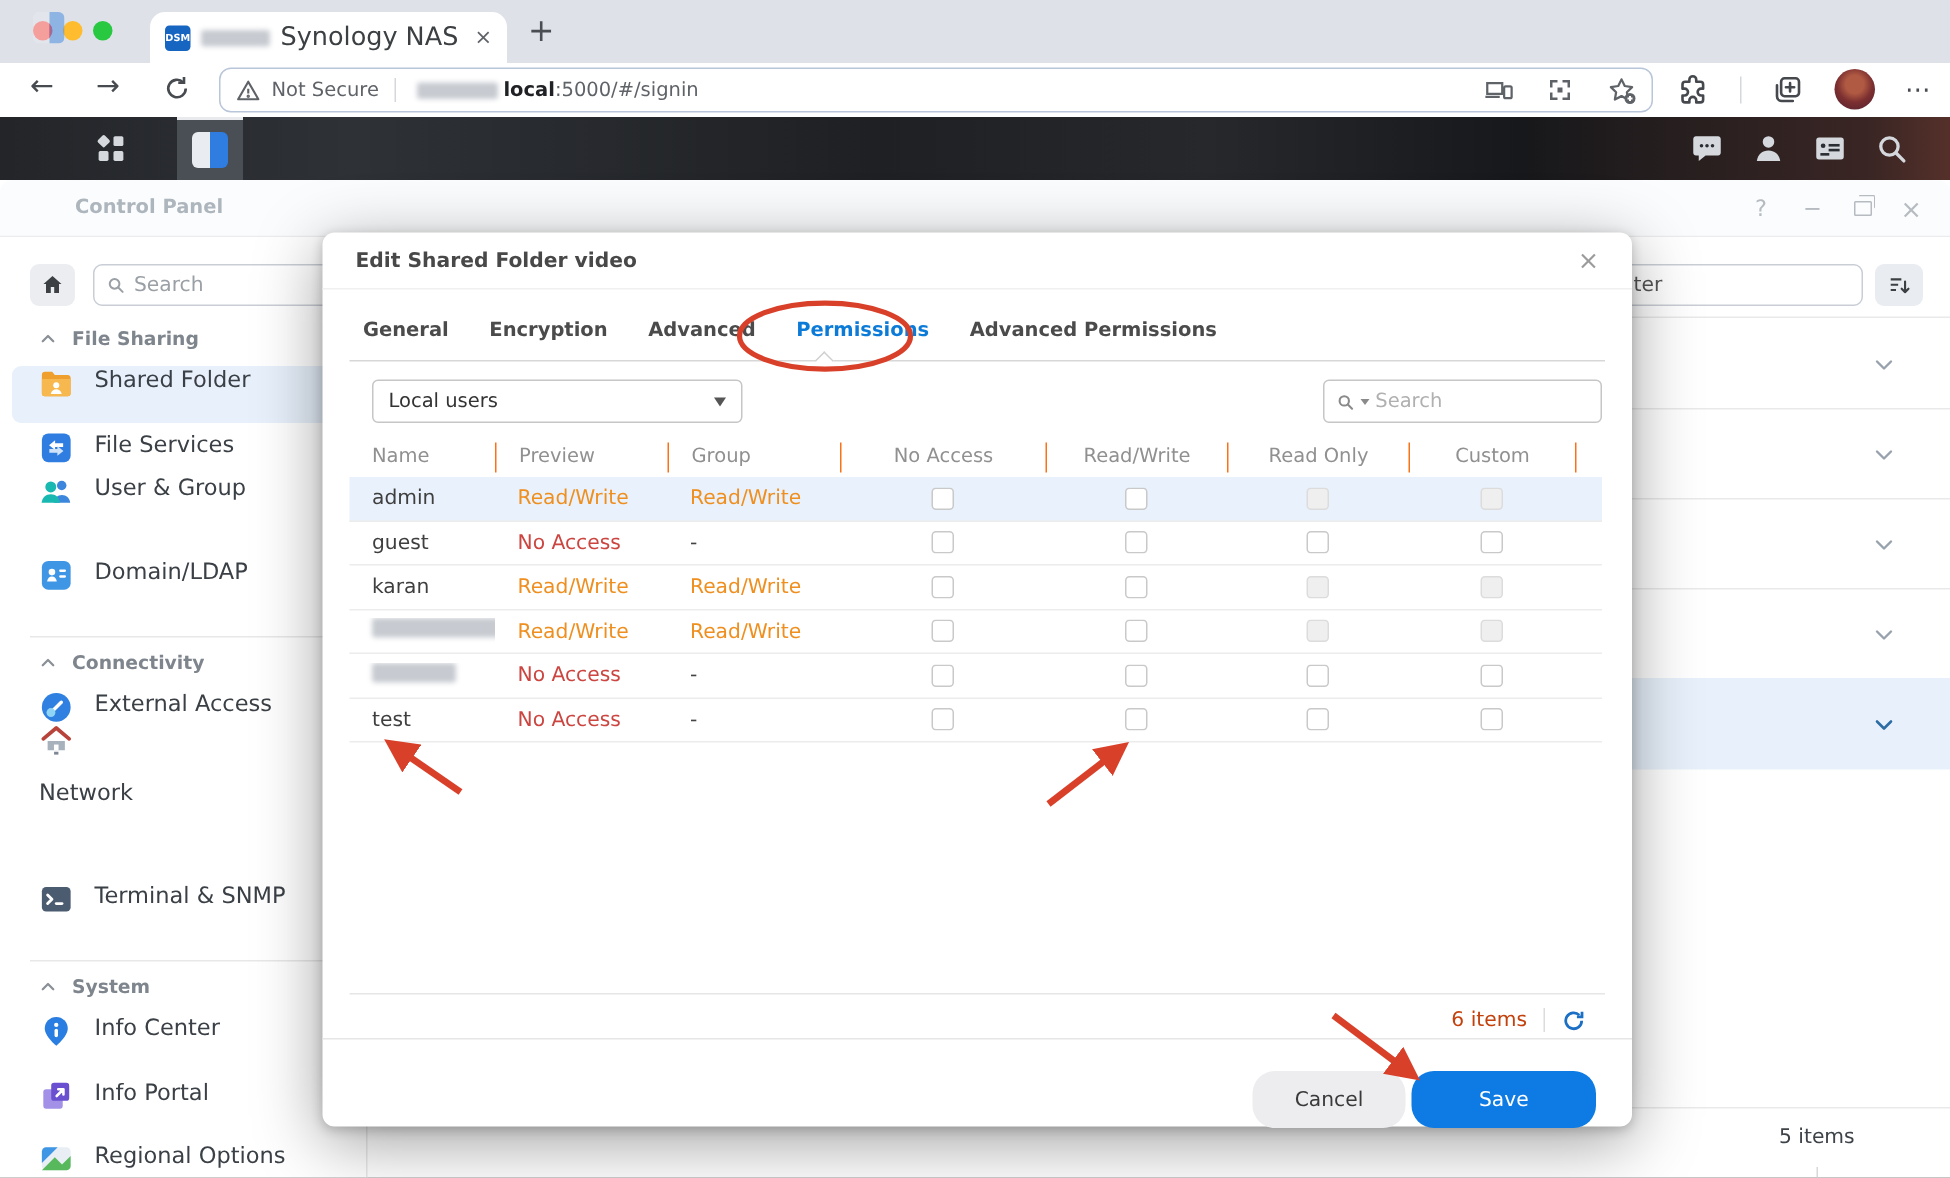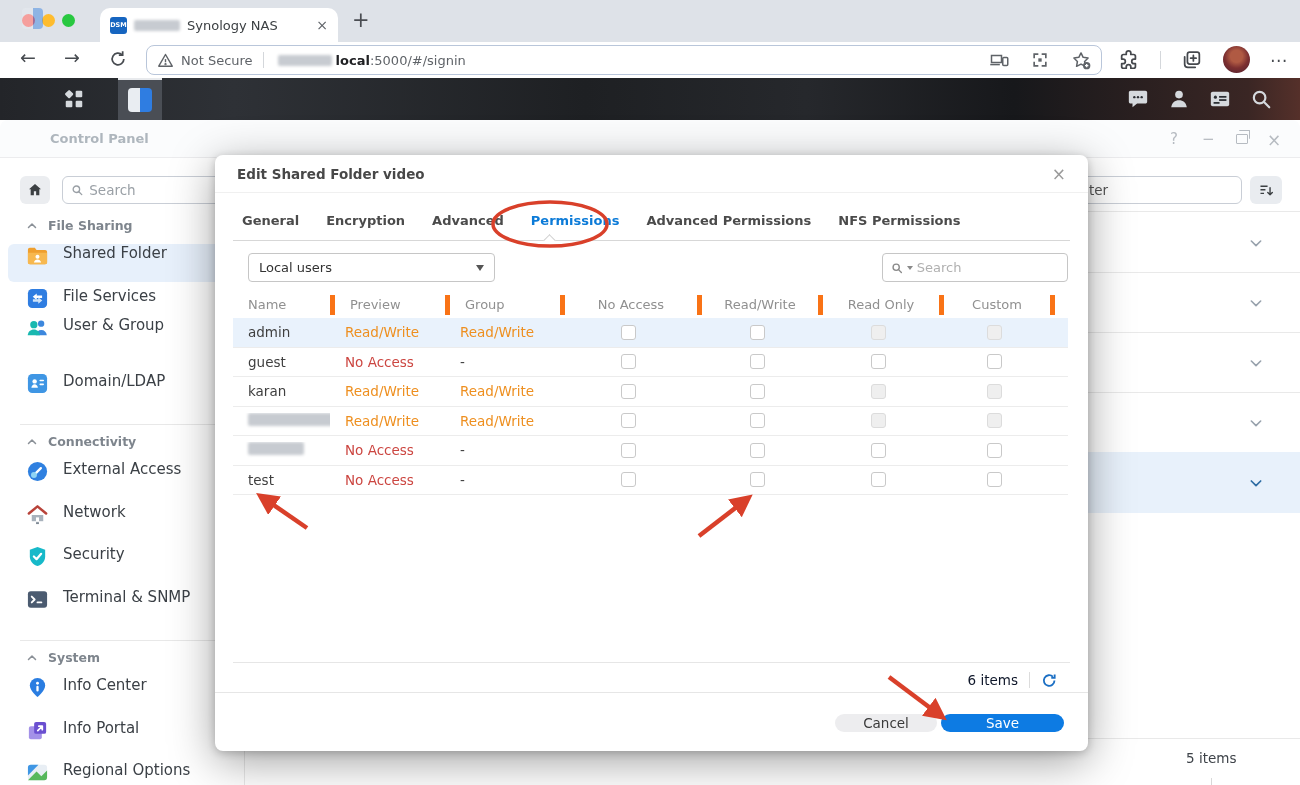--- a/index.html
+++ b/index.html
@@ -12,21 +12,21 @@
   .tabstrip { position:absolute; left:0; top:0; width:1300px; height:42px; background:#dee2e8; }
   .tl { position:absolute; top:14px; width:13px; height:13px; border-radius:50%; }
   .tl.red { left:22px; background:#ff5f57; } .tl.yellow { left:42px; background:#febc2e; } .tl.green { left:62px; background:#28c840; }
   .tab { position:absolute; left:100px; top:8px; width:238px; height:34px; background:#fff;
          border-radius:10px 10px 0 0; display:flex; align-items:center; padding:0 10px; gap:7px; }
   .favicon { width:17px; height:17px; background:#1665c0; border-radius:3px; color:#fff; font-size:6.5px;
              font-weight:bold; display:flex; align-items:center; justify-content:center; flex:none; }
   .redact { background:#c7cbd1; border-radius:2px; filter:blur(1.6px); display:inline-block; }
   .r-tab { width:46px; height:11px; } .r-url { width:54px; height:11px; margin:0 4px; }
   .r-row-a { width:88px; height:13px; } .r-row-b { width:56px; height:13px; }
-  .tab-title { font-size:13px; color:#3c4043; white-space:nowrap; }
+  .tab-title { font-size:17px; color:#3c4043; white-space:nowrap; }
   .tab-close { margin-left:auto; color:#5f6368; font-size:14px; cursor:default; }
   .newtab { position:absolute; left:352px; top:8px; font-size:21px; color:#4a4d52; }
   .toolbar { position:absolute; left:0; top:42px; width:1300px; height:36px; background:#fff; }
   .navbtn { position:absolute; top:4px; font-size:19px; color:#474b50; }
   .urlbar { position:absolute; left:146px; top:45px; width:956px; height:29px; background:#fff;
             border:1.5px solid #b9c6da; border-radius:8px; display:flex; align-items:center; padding:14px 10px; }
   .urltext { font-size:13px; color:#5f6368; display:flex; align-items:center; }
   .urldiv { width:1px; height:16px; background:#d4d7db; margin:0 10px; }
   .url-bold { color:#202124; font-weight:bold; }
   .url-grey { color:#5f6368; }
@@ -100,38 +100,38 @@
         display:flex; align-items:center; padding:0 10px; font-size:13px; color:#333; background:#fff; }
   .dd-caret { margin-left:auto; width:0; height:0; border-left:4.5px solid transparent; border-right:4.5px solid transparent; border-top:6px solid #555; }
   .dlg-search { position:absolute; left:667px; top:98px; width:186px; height:29px; border:1px solid #c6c6c6; border-radius:4px;
                 display:flex; align-items:center; padding:0 8px; gap:4px; background:#fff; }
   .dlg-search input { border:none; outline:none; width:100%; font-size:13px; font-family:inherit; color:#333; }
   .dlg-search input::placeholder { color:#b0b0b0; }
   .mini-caret { width:0; height:0; border-left:3.5px solid transparent; border-right:3.5px solid transparent; border-top:4.5px solid #8a8a8a; }
 
   .tgrid { display:grid; grid-template-columns:97px 115px 115px 137px 121px 121px 111px 18px; align-items:center; }
   .t-head { position:absolute; left:18px; top:136px; width:835px; height:27px; }
-  .t-head .hc { font-size:13px; color:#909090; padding-left:15px; height:20px; line-height:20px; border-left:5px solid #f97316; }
+  .t-head .hc { font-size:13px; color:#909090; padding-left:15px; height:20px; line-height:20px; border-left:1px solid #f97316; }
   .t-head .hc:first-child { border-left:none; }
   .t-head .hc.ctr { text-align:center; padding-left:0; }
   .t-rows { position:absolute; left:18px; top:163px; width:835px; }
   .t-row { height:29.5px; border-bottom:1px solid #ececec; }
   .t-row.sel { background:#e9f2fc; }
   .c { font-size:13.5px; color:#3f3f3f; padding-left:15px; overflow:hidden; white-space:nowrap; }
   .c.ctr { display:flex; justify-content:center; padding-left:0; }
   .p-rw { color:#ee8f1f; } .p-na { color:#cc4641; } .p-dash { color:#444; }
   .cb { width:15px; height:15px; border:1px solid #c9c9c9; border-radius:3px; background:#fff; }
   .cb.dis { background:#efefef; border-color:#dcdcdc; }
 
   .foot-line1 { position:absolute; left:18px; top:507px; width:837px; border-top:1px solid #e6e6e6; }
   .foot-line2 { position:absolute; left:0; top:537px; width:100%; border-top:1px solid #e6e6e6; }
   .items-row { position:absolute; right:30px; top:513px; height:24px; display:flex; align-items:center; gap:11px; }
-  .items-txt { font-size:13.5px; color:#0f172a; }
+  .items-txt { font-size:13.5px; color:#c2410c; }
   .items-div { width:1px; height:16px; background:#dcdcdc; }
-  .btn { position:absolute; top:559px; height:18px; border-radius:15px; font-size:13.5px; display:flex; align-items:center; justify-content:center;text-align:center; }
+  .btn { position:absolute; top:559px; height:38px; border-radius:15px; font-size:13.5px; display:flex; align-items:center; justify-content:center;text-align:center; }
   .btn-cancel { left:620px; width:102px; background:#ededef; color:#3a3a3a; }
   .btn-save { left:726px; width:123px; background:#0d7be3; color:#fff; }
 
   .annotations { position:absolute; left:0; top:0; width:1300px; height:785px; z-index:60; pointer-events:none; }
 </style>
 </head>
 <body>
 
 <div class="page">
 
@@ -330,35 +330,28 @@
   </div>
 
   <div class="sb-item" style="top:460px;">
     <svg class="sb-icon" viewBox="0 0 24 24">
       <circle cx="12" cy="12" r="10" fill="#2f80e0"></circle>
         <path d="M8.5 15.5l7-7" stroke="#fff" stroke-width="2.4" stroke-linecap="round"></path>
       <circle cx="8.3" cy="15.7" r="3.1" fill="#8fd4f4"></circle>
     </svg>
     <span class="lbl">External Access</span>
   </div>
-  <div class="sb-item" style="top:503px;">
+  <div class="sb-item" style="top:482px;flex-direction:column;">
     <svg class="sb-icon" viewBox="0 0 24 24">
       <path d="M3 11l9-7.5L21 11" fill="none" stroke="#b8433a" stroke-width="2.6" stroke-linejoin="round" stroke-linecap="round"></path>
       <path d="M6 12.5h12V19H6z" fill="#a8b2bc"></path>
         <rect x="10.4" y="15" width="3.2" height="4" fill="#fff"></rect>
         <rect x="10.5" y="20" width="3" height="2" fill="#7d8894"></rect>
     </svg>
     <span class="lbl">Network</span>
-  </div>
-  <div class="sb-item" style="top:545px;">
-    <svg class="sb-icon" viewBox="0 0 24 24">
-      <path d="M12 2l8 3v7c0 5-3.4 8.6-8 10-4.6-1.4-8-5-8-10V5z" fill="#17b9c9"></path>
-      <path d="M8.2 12l2.8 2.8 4.8-5.6" fill="none" stroke="#fff" stroke-width="2.3" stroke-linecap="round" stroke-linejoin="round"></path>
-    </svg>
-    <span class="lbl">Security</span>
   </div>
   <div class="sb-item" style="top:588px;">
     <svg class="sb-icon" viewBox="0 0 24 24">
       <rect x="2" y="3.5" width="20" height="17" rx="3" fill="#4b5b70"></rect>
       <path d="M6 9l3 3-3 3" stroke="#fff" stroke-width="2" fill="none" stroke-linecap="round" stroke-linejoin="round"></path>
       <rect x="11" y="14" width="6" height="2" rx="1" fill="#fff"></rect>
     </svg>
     <span class="lbl">Terminal &amp; SNMP</span>
   </div>
 
@@ -440,21 +433,20 @@
     <span class="dlg-title">Edit Shared Folder video</span>
     <span class="dlg-close">×</span>
     <div class="dlg-header-line"></div>
 
     <div class="tabs">
       <span class="tab-item">General</span>
       <span class="tab-item">Encryption</span>
       <span class="tab-item">Advanced</span>
       <span class="tab-item active">Permissions</span>
       <span class="tab-item">Advanced Permissions</span>
-      <span class="tab-item">NFS Permissions</span>
     </div>
     <div class="tabs-line"></div>
     <div class="tab-notch"></div>
 
     <div class="dd">
       <span>Local users</span>
       <span class="dd-caret"></span>
     </div>
 
     <div class="dlg-search">

